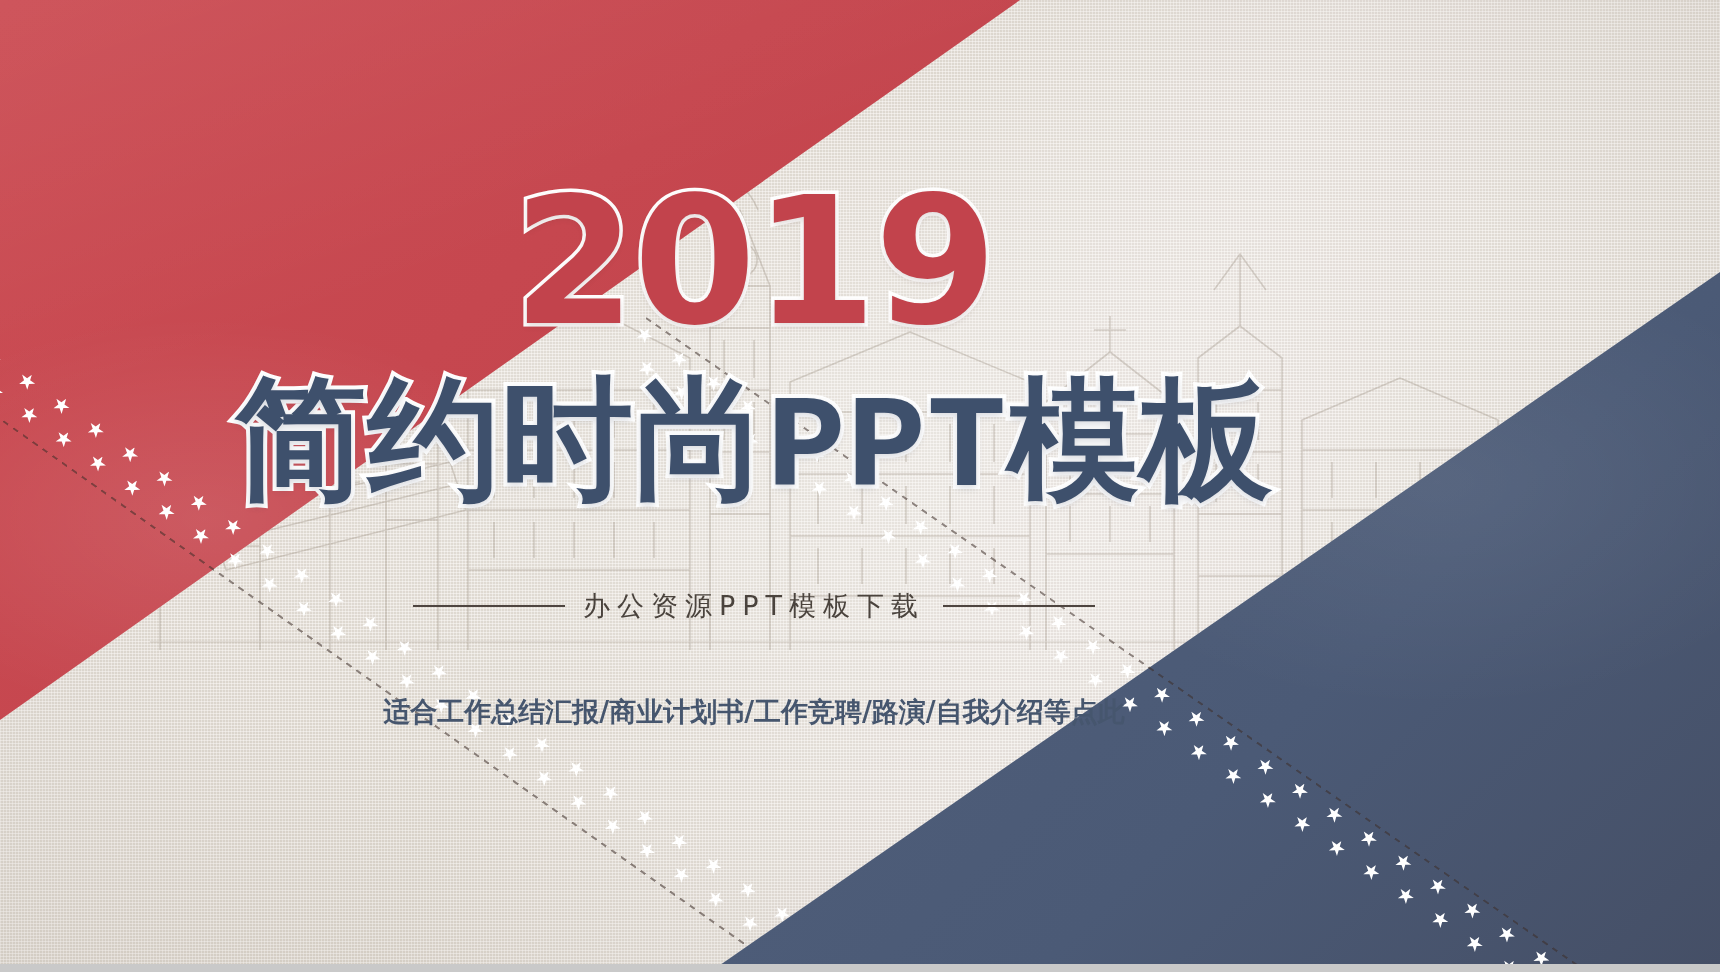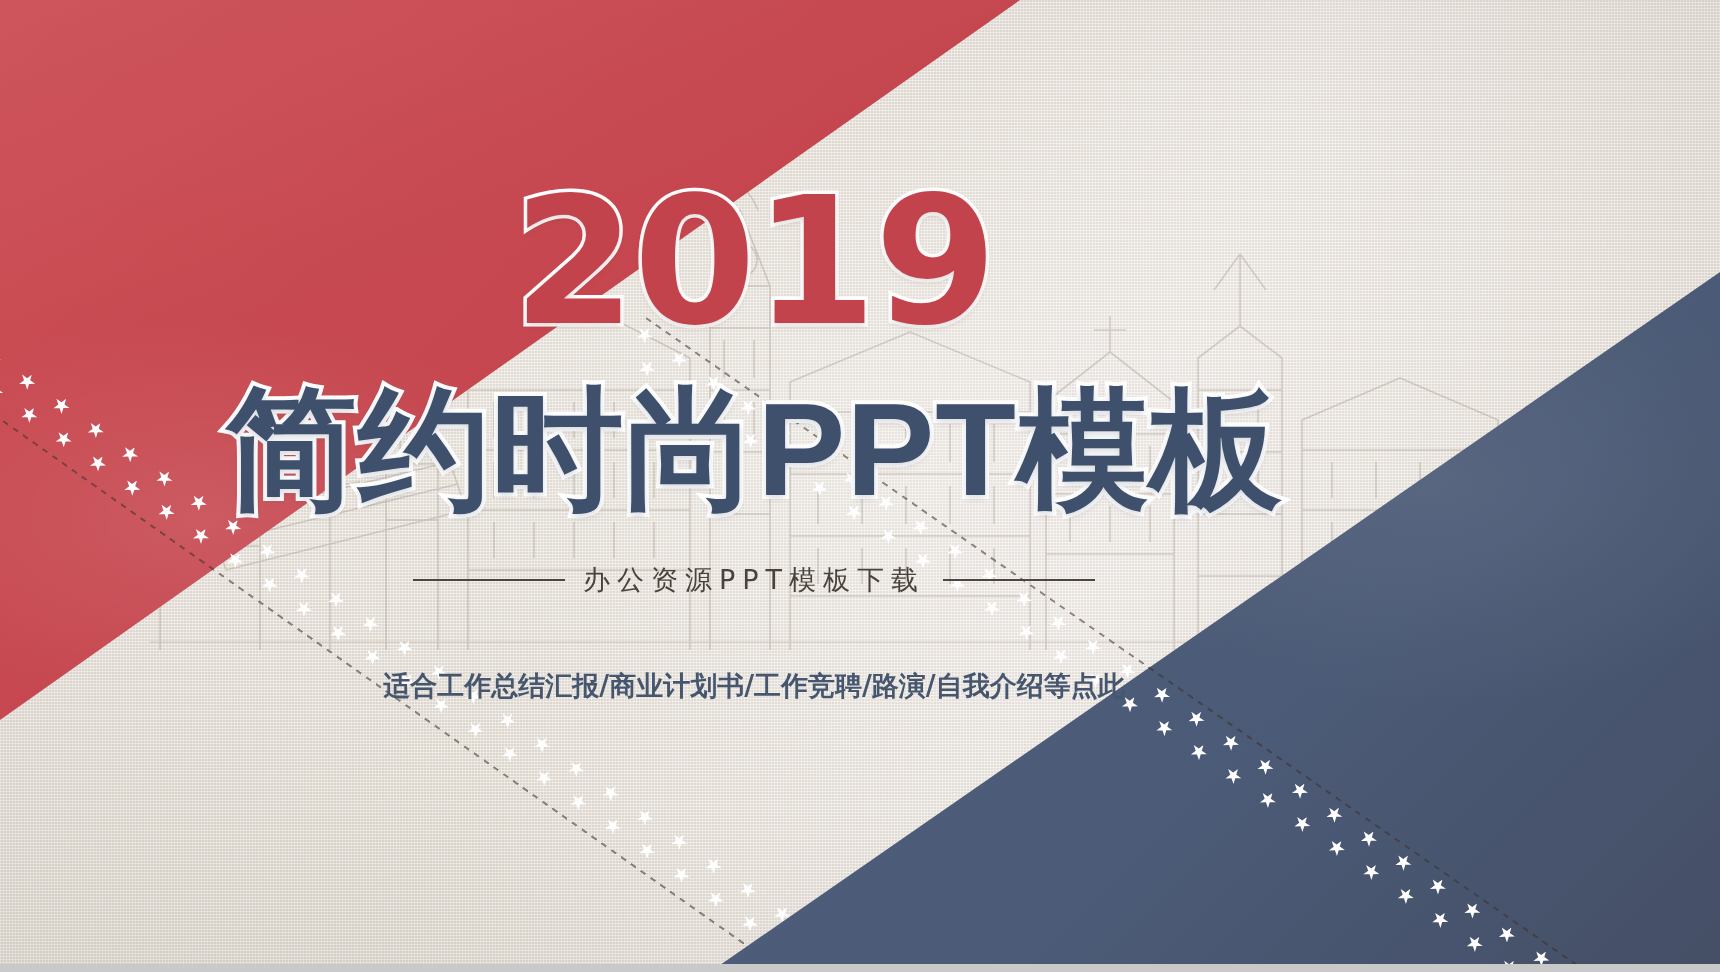--- a/index.html
+++ b/index.html
@@ -163,33 +163,34 @@
     letter-spacing: -2px;
     line-height: 0.92;
     color: #c2434c;
     -webkit-text-stroke: 7px #ffffff;
     paint-order: stroke fill;
     text-shadow: 0 3px 6px rgba(90,60,55,0.18);
   }
 
   .headline {
     margin-top: -6px;
-    font-family: Liberation Sans, sans-serif;
+    font-family: Liberation Mono, monospace;
     font-size: 132px;
     font-weight: 700;
     letter-spacing: 1px;
     line-height: 1.0;
     color: #3e506c;
     -webkit-text-stroke: 8px #ffffff;
     paint-order: stroke fill;
     text-shadow: 0 3px 7px rgba(60,70,95,0.20);
     white-space: nowrap;
   }
 
   .sub-row {
+    margin-top: 26px;
     display: flex;
     align-items: center;
     justify-content: flex-start;
     gap: 18px;
   }
   .rule {
     width: 152px;
     height: 2px;
     background: #4e4540;
   }

